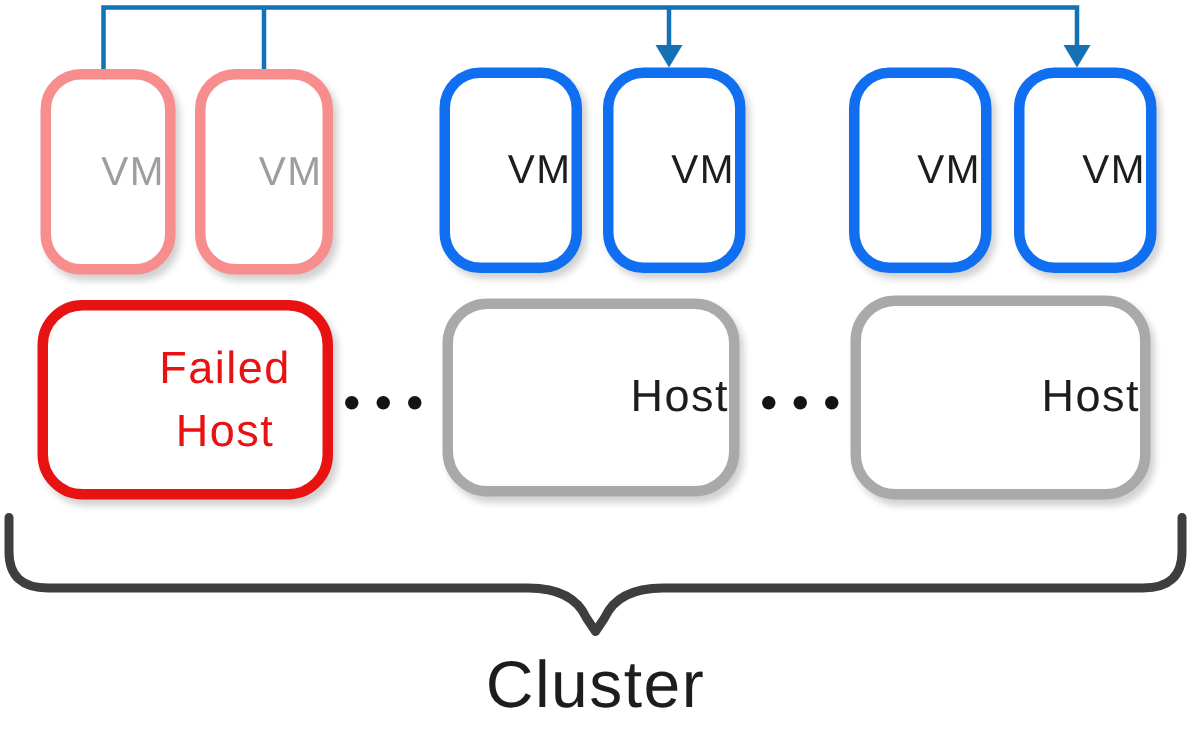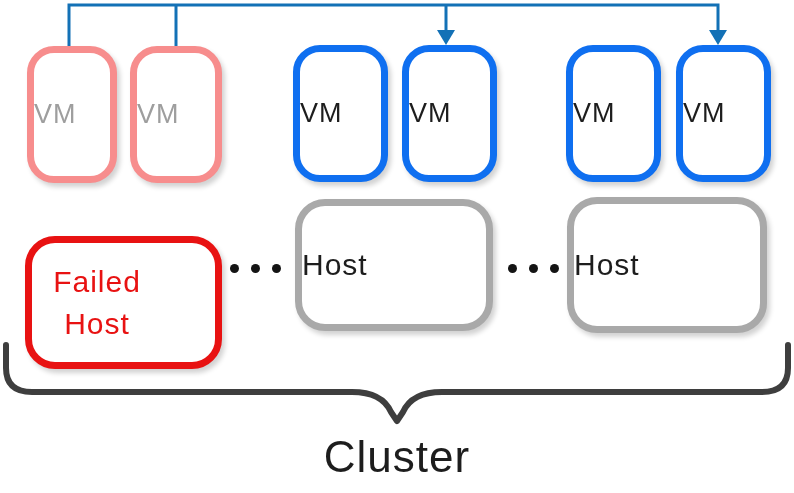--- a/index.html
+++ b/index.html
@@ -24,21 +24,21 @@
     fill:none;
     stroke:var(--brace-dark,#3e3e3e);
     stroke-width:6;
     stroke-linecap:round;
     stroke-linejoin:round;
   }
   .box{
     position:absolute;
     background:#fff;
     box-sizing:border-box;
-    display:flex;align-items:center;justify-content:flex-start;
+    display:flex;align-items:center;justify-content:flex-end;
     box-shadow:3px 4px 5px rgba(0,0,0,0.18);
   }
   .vm{
     width:95px;height:137px;
     border-radius:27px;
     border:7px solid var(--vm-blue,#0f6ff0);
     font-size:27px;
     font-weight:300;
     letter-spacing:1px;
     color:var(--text-dark,#1d1d1d);
@@ -59,21 +59,20 @@
     font-size:30px;
     font-weight:300;
     letter-spacing:1px;
     color:var(--text-dark,#1d1d1d);
     text-align:center;
   }
   .host-failed{
     left:25px;top:200px;width:197px;height:133px;
     border-color:var(--failed-red,#e81212);
     color:var(--failed-red,#e81212);
-    margin-top:36px;
   }
   .host-failed .host-label{max-width:130px;line-height:1.4;}
   .host-mid{left:295px;top:199px;width:198px;height:132px;}
   .host-right{left:567px;top:197px;width:200px;height:136px;}
   .dots{
     position:absolute;
     display:flex;gap:12px;align-items:center;
   }
   .dots-left{left:230px;top:264px;}
   .dots-right{left:508px;top:264px;}

